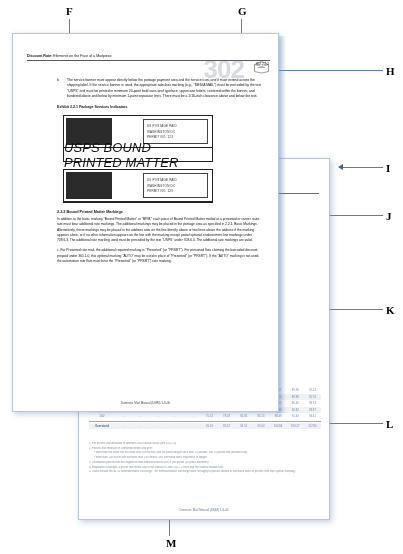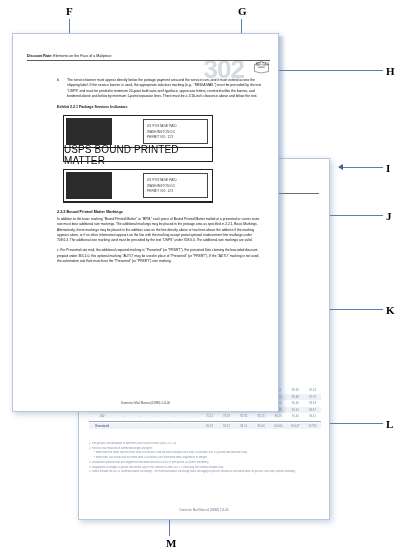--- a/index.html
+++ b/index.html
@@ -103,21 +103,21 @@
   .ind-top{display:flex;height:31px;border-bottom:1px solid #222;}
   .ind-black{width:46px;background:#2b2b2b;margin:2px 0 2px 2px;}
   .ind-gap{flex:1;}
   .ind-permit{
     width:57px;border:1px solid #444;margin:3px 4px 3px 0;
     padding:2px 3px;display:flex;flex-direction:column;justify-content:center;gap:1.5px;
   }
   .ind-permit div{font-size:3px;color:#333;letter-spacing:.2px;}
   .ind-banner{
     height:13px;display:flex;align-items:center;justify-content:center;
-    font-size:10px;color:#111;letter-spacing:.1px;
+    font-size:13px;color:#111;letter-spacing:.1px;font-style:italic;
   }
 
   .sec-head{font-size:3.8px;font-weight:bold;color:#111;margin:5px 0 3px 0;}
   .sec-body{font-size:3.3px;line-height:1.6;color:#111;}
 
   .fp-footer{
     position:absolute;left:0;right:0;bottom:6px;text-align:center;
     font-size:3px;color:#4d4d4d;
   }
 

